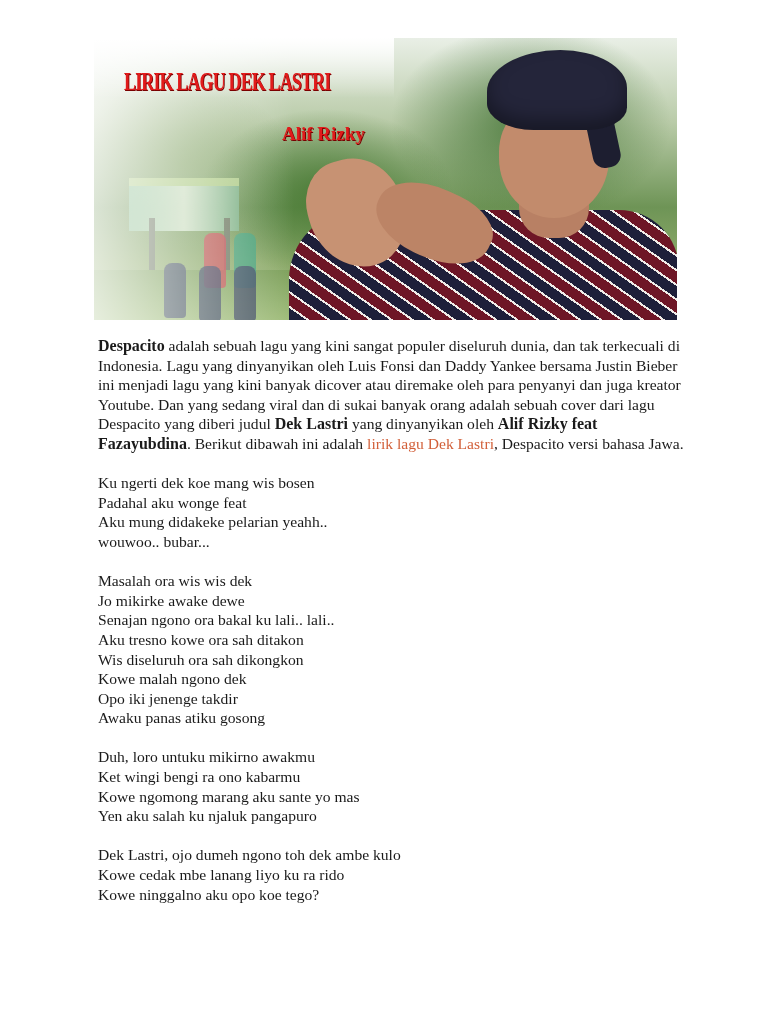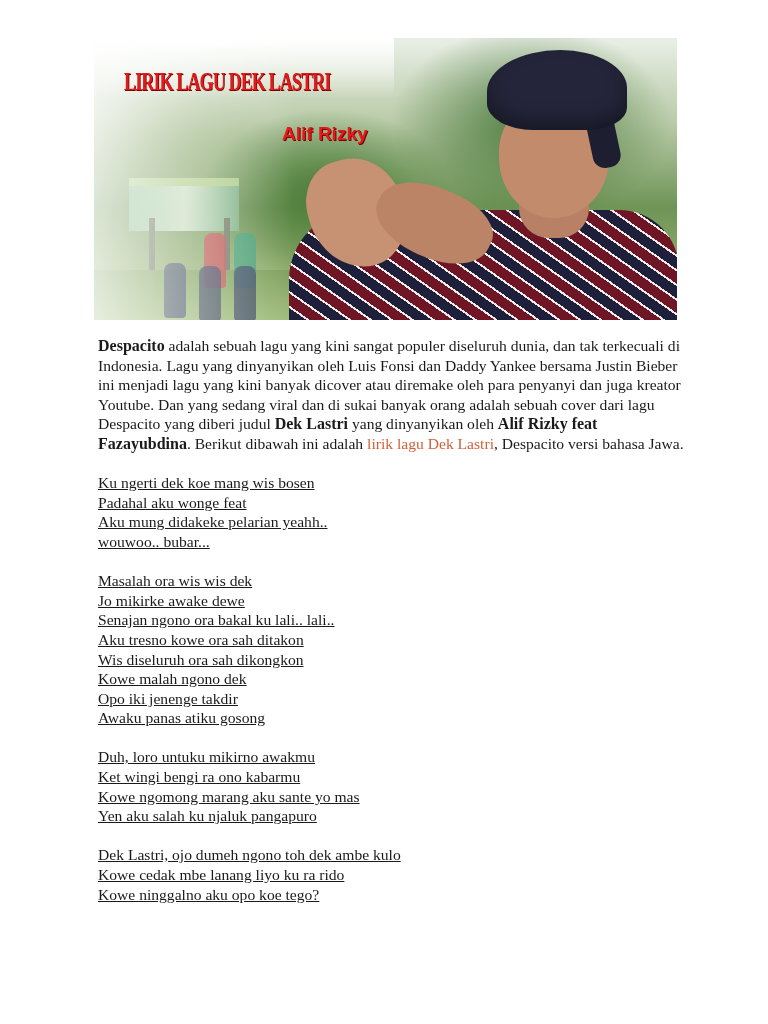--- a/index.html
+++ b/index.html
@@ -35,29 +35,29 @@
     border-radius: 55% 50% 30% 35%; box-shadow: inset 0 -10px 18px rgba(0,0,0,.35); }
   .turban-tail { position: absolute; left: 300px; top: 70px; width: 28px; height: 60px; background: #1d1e30; border-radius: 0 0 12px 12px; transform: rotate(-12deg); }
   .hand1 { position: absolute; left: 20px; top: 120px; width: 95px; height: 110px; background: #c79273; border-radius: 40% 50% 45% 55%; transform: rotate(-15deg); }
   .hand2 { position: absolute; left: 85px; top: 150px; width: 120px; height: 70px; background: #bc8466; border-radius: 50% 40% 50% 45%; transform: rotate(25deg); }
 
   .title-overlay { position: absolute; left: 30px; top: 30px; color: #e11b1b;
     font-family: "Liberation Serif", serif; font-weight: bold; font-size: 25px; letter-spacing: -1.2px;
     transform: scaleX(0.72); transform-origin: left; white-space: nowrap;
     text-shadow: 1px 1px 0 #7a0000; }
   .artist-overlay { position: absolute; left: 188px; top: 85px; color: #e11b1b;
-    font-family: Liberation Sans, sans-serif; font-weight: bold; font-size: 19px;
+    font-family: Liberation Serif, serif; font-weight: bold; font-size: 19px;
     text-shadow: 1px 1px 0 #7a0000; white-space: nowrap; }
 
   .content { position: absolute; left: 98px; top: 336px; width: 590px; font-size: 15.6px; line-height: 19.6px; }
   .intro { margin: 0; }
   .intro b { font-weight: bold; font-size: 16px; }
   .link { color: #d2603a; text-decoration: none; }
   .stanza { margin: 19.6px 0 0 0; }
-  .line { display: block; white-space: nowrap; text-decoration: underline; }
+  .line { display: block; white-space: nowrap; }
 </style>
 </head>
 <body>
 
 <div class="hero">
   <div class="hero-bg"></div>
   <div class="sign"></div>
   <div class="post" style="left:55px"></div>
   <div class="post" style="left:130px"></div>
   <div class="grass"></div>

